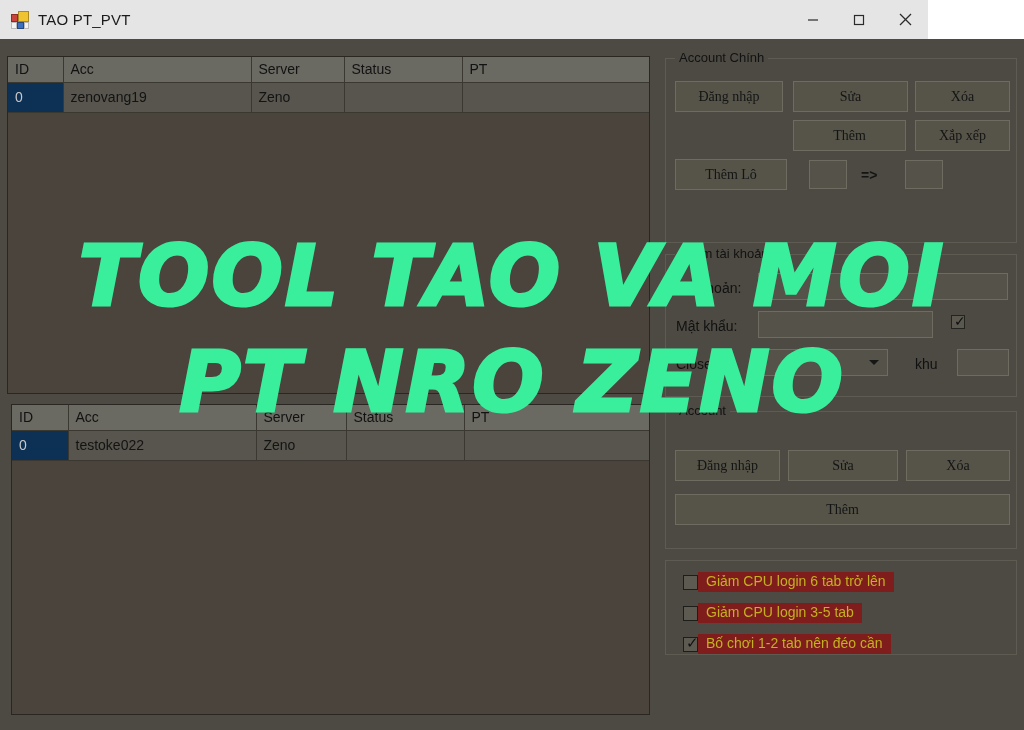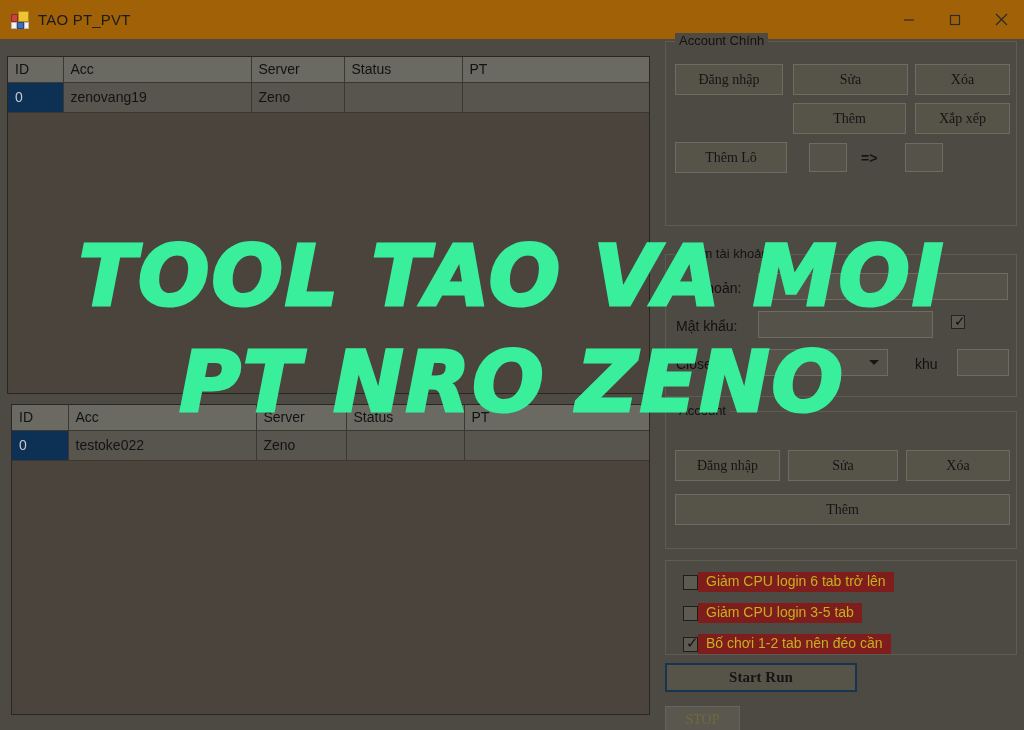--- a/index.html
+++ b/index.html
@@ -16,22 +16,22 @@
     position: relative;
     width: 1024px;
     height: 730px;
     background: #ffffff;
   }
 
   
   .titlebar {
     position: absolute;
     left: 0; top: 0;
-    width: 1024px; height: 39px;
-    background: #a16207;
+    width: 928px; height: 39px;
+    background: #e5e5e5;
     display: flex;
     align-items: center;
   }
   .title-icon {
     width: 18px; height: 18px;
     margin-left: 11px; margin-right: 9px;
     position: relative;
     flex: 0 0 auto;
   }
   .ti-sq { position: absolute; }
@@ -128,21 +128,21 @@
   .gb-label {
     position: absolute;
     top: -9px; left: 9px;
     background: #4c4a42;
     padding: 0 4px;
     font-size: 13px;
     color: #121212;
     white-space: nowrap;
   }
 
-  .gb-main   { left: 7px;  top: 2px;  width: 352px; height: 185px; }
+  .gb-main   { left: 7px;  top: 19px;  width: 352px; height: 185px; }
   .gb-add    { left: 7px;  top: 215px; width: 352px; height: 143px; }
   .gb-sub    { left: 7px;  top: 372px; width: 352px; height: 138px; }
   .gb-cpu    { left: 7px;  top: 521px; width: 352px; height: 95px;  border-color:#5d5b52; }
   .gb-run    { left: 7px;  top: 624px; width: 352px; height: 62px;  border: none; }
 
   .btn {
     position: absolute;
     background: #565449;
     border: 1px solid #6e6c61;
     color: #141414;
@@ -427,24 +427,20 @@
           <span class="ctext">Giảm CPU login 3-5 tab</span>
         </div>
         <div class="cpurow" style="left:17px; top:73px;">
           <div class="cbox">
             <span class="tick">✓</span>
           </div>
           <span class="ctext">Bố chơi 1-2 tab nên đéo cần</span>
         </div>
       </div>
 
-      <div class="gb-run groupbox">
-        <div class="btn focusring" style="left:0px; top:0px;  width:192px; height:29px;">Start  Run</div>
-        <div class="btn disabled" style="left:0px; top:43px; width:75px;  height:28px;">STOP</div>
-      </div>
 
     </div>
   </div>
 
   <div class="watermark">
     <div class="wm-line wm-1">TOOL TAO VA MOI</div>
     <div class="wm-line wm-2">PT NRO ZENO</div>
   </div>
 
 </div>

